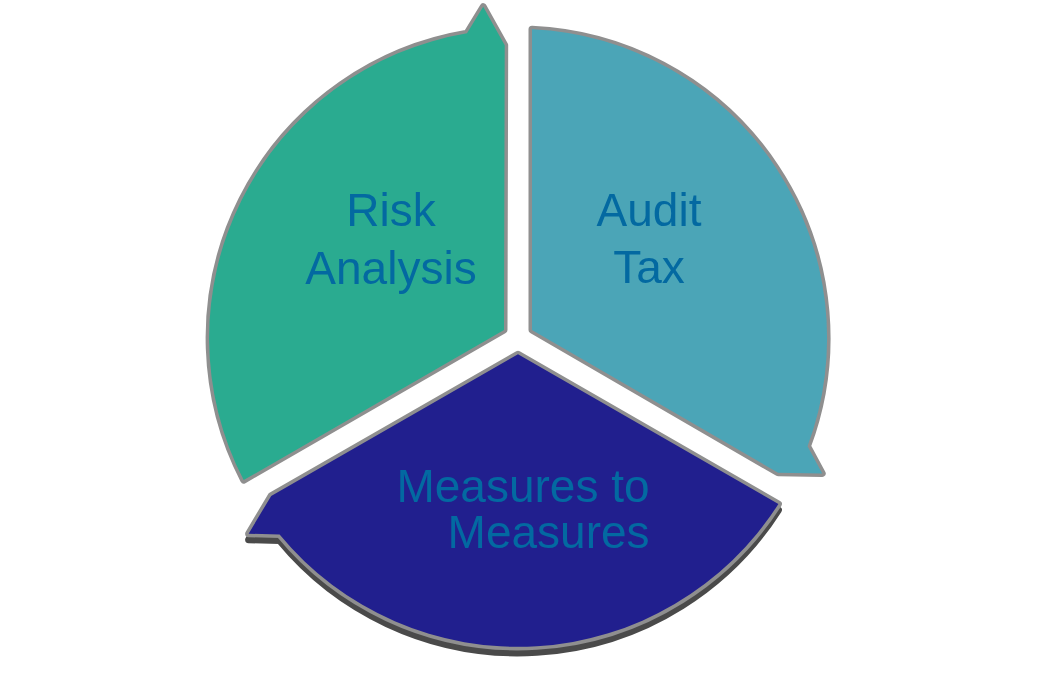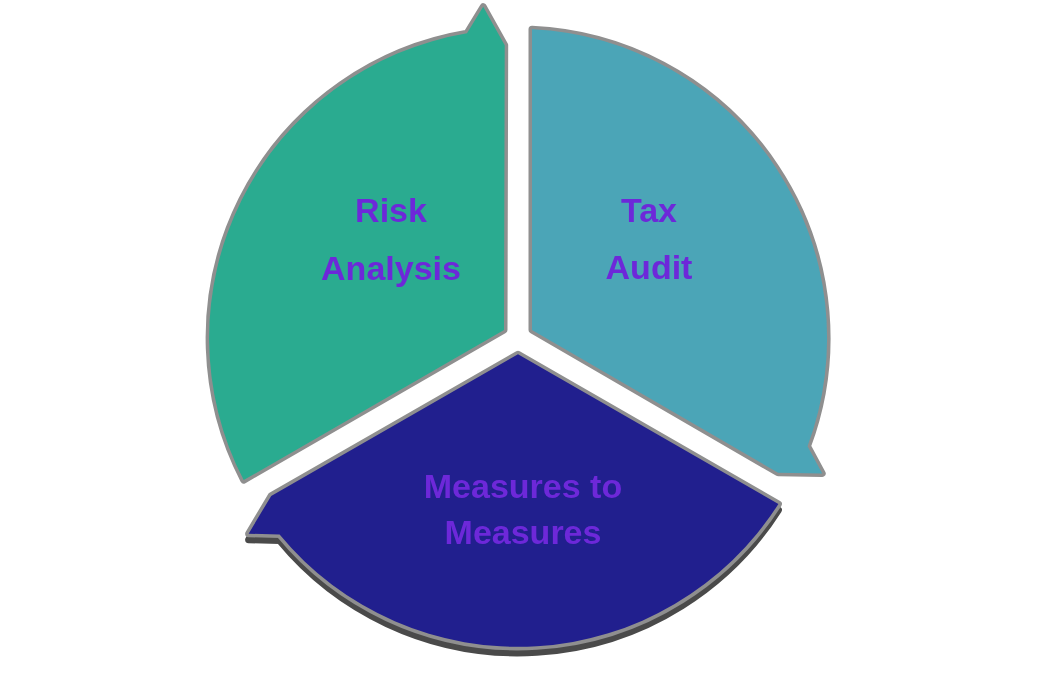--- a/index.html
+++ b/index.html
@@ -26,30 +26,30 @@
     stroke-width: 7px;
     stroke-linejoin: round;
   }
   path.seg-shadow-heavy {
     filter: drop-shadow(0 6px 0 rgba(42, 42, 42, 0.85));
   }
   .label {
     position: absolute;
     transform: translate(-50%, -50%);
     text-align: center;
-    color: #6d28d9;
-    font-weight: 700;
-    font-size: 34px;
+    color: #0369a1;
+    font-weight: 400;
+    font-size: 46px;
     white-space: nowrap;
     pointer-events: none;
   }
   .label .line { display: block; }
   .label-risk     { left: 391px; top: 239px; line-height: 58px; }
   .label-tax      { left: 649px; top: 239px; line-height: 57px; }
-  .label-measures { left: 523px; top: 509px; line-height: 46px; }
+  .label-measures { left: 523px; top: 509px; line-height: 46px; text-align: right; }
 </style>
 </head>
 <body>
 
 <div class="stage">
 
   <svg width="1040" height="680" viewBox="0 0 1040 680">
 
     <path class="seg" stroke="#8f8f8f" d="M 504.0 329.9
              L 243.7 480.1
@@ -72,22 +72,22 @@
              L 271.2 495.9
              Z" fill="#211F8E"></path>
   </svg>
 
   <div class="label label-risk">
     <span class="line">Risk</span>
     <span class="line">Analysis</span>
   </div>
 
   <div class="label label-tax">
+    <span class="line">Audit</span>
     <span class="line">Tax</span>
-    <span class="line">Audit</span>
   </div>
 
   <div class="label label-measures">
     <span class="line">Measures to</span>
     <span class="line">Measures</span>
   </div>
 
 </div>
 
 </body></html>

